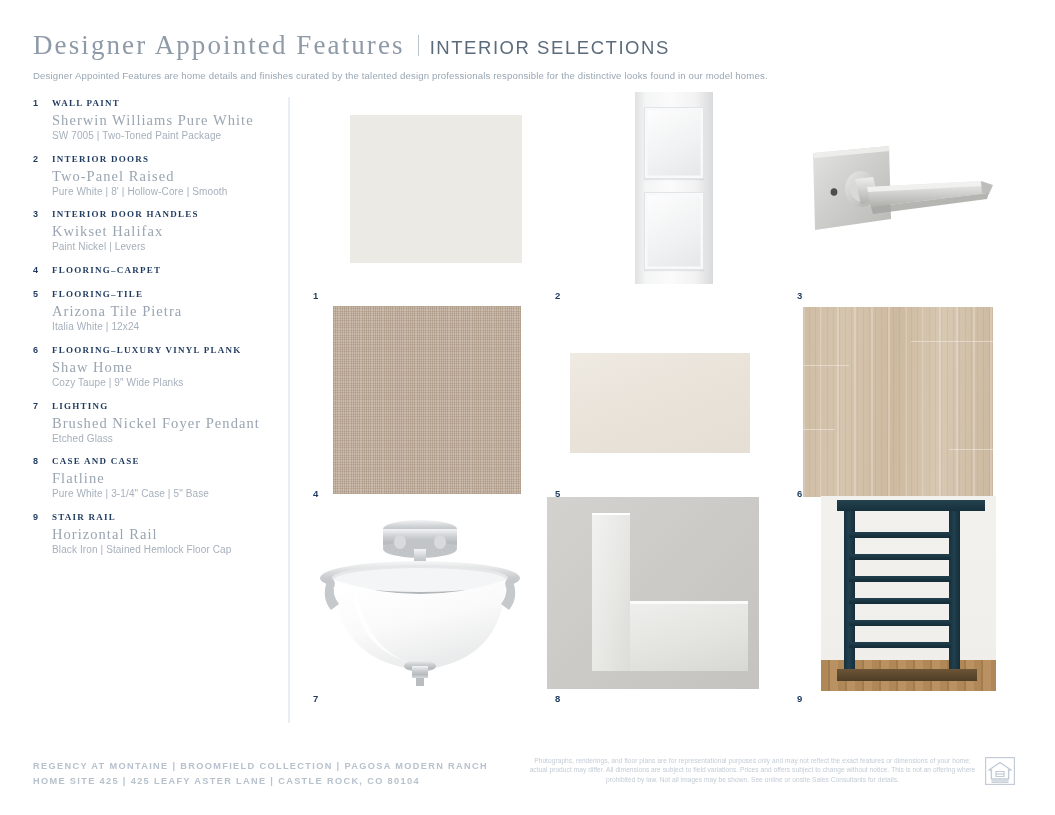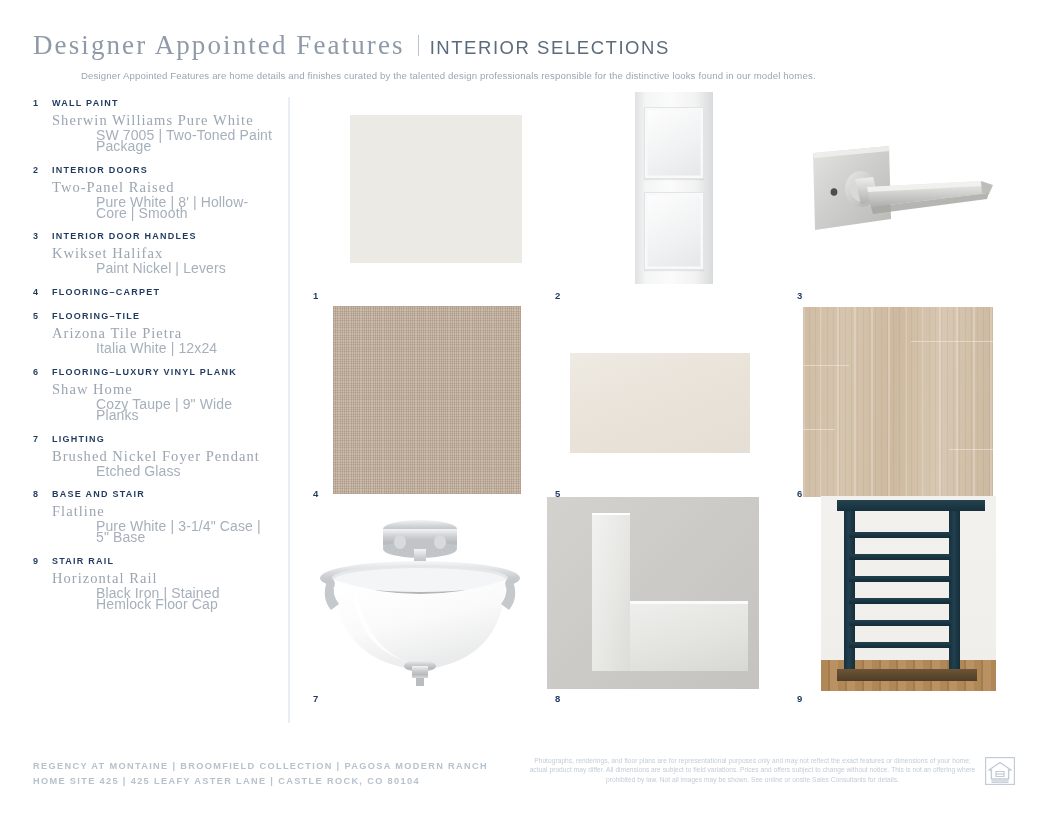--- a/index.html
+++ b/index.html
@@ -57,21 +57,20 @@
     letter-spacing: 1.55px;
     color: #5b6b7c;
     font-weight: 400;
   }
   .subtitle {
     margin-top: 9px;
     font-size: 9.6px;
     letter-spacing: 0.15px;
     color: #9aa7b4;
     font-weight: 400;
-    margin-left: 48px;
   }
 
   
   .spec-list {
     position: absolute;
     left: 33px;
     top: 97px;
     width: 240px;
   }
   .spec-item {
@@ -90,40 +89,40 @@
     flex: 0 0 19px;
     letter-spacing: 0.3px;
     line-height: 13px;
   }
   .spec-cat {
     font-size: 9px;
     font-weight: bold;
     color: #1f3a5f;
     letter-spacing: 1.25px;
     line-height: 13px;
+    font-family: Liberation Serif, serif;
   }
   .spec-body {
     padding-left: 19px;
   }
   .spec-name {
     font-family: "Liberation Serif", serif;
     font-size: 14.5px;
     color: #9aa5b1;
     letter-spacing: 1.05px;
     line-height: 17px;
     margin-top: 2px;
     white-space: nowrap;
   }
   .spec-detail {
-    font-size: 14px;
+    font-size: 10px;
     color: #a6b0bb;
     letter-spacing: 0.12px;
     line-height: 11px;
     margin-top: 1px;
-    margin-left: 44px;
   }
 
   
   .v-divider {
     position: absolute;
     left: 288px;
     top: 97px;
     width: 2px;
     height: 626px;
     background: #e8eef3;
@@ -442,21 +441,21 @@
       </div>
       <div class="spec-body">
         <div class="spec-name">Brushed Nickel Foyer Pendant</div>
         <div class="spec-detail">Etched Glass</div>
       </div>
     </div>
 
     <div class="spec-item">
       <div class="spec-head">
         <span class="spec-num">8</span>
-        <span class="spec-cat">BASE AND STAIR</span>
+        <span class="spec-cat">CASE AND CASE</span>
       </div>
       <div class="spec-body">
         <div class="spec-name">Flatline</div>
         <div class="spec-detail">Pure White | 3-1/4" Case | 5" Base</div>
       </div>
     </div>
 
     <div class="spec-item">
       <div class="spec-head">
         <span class="spec-num">9</span>

